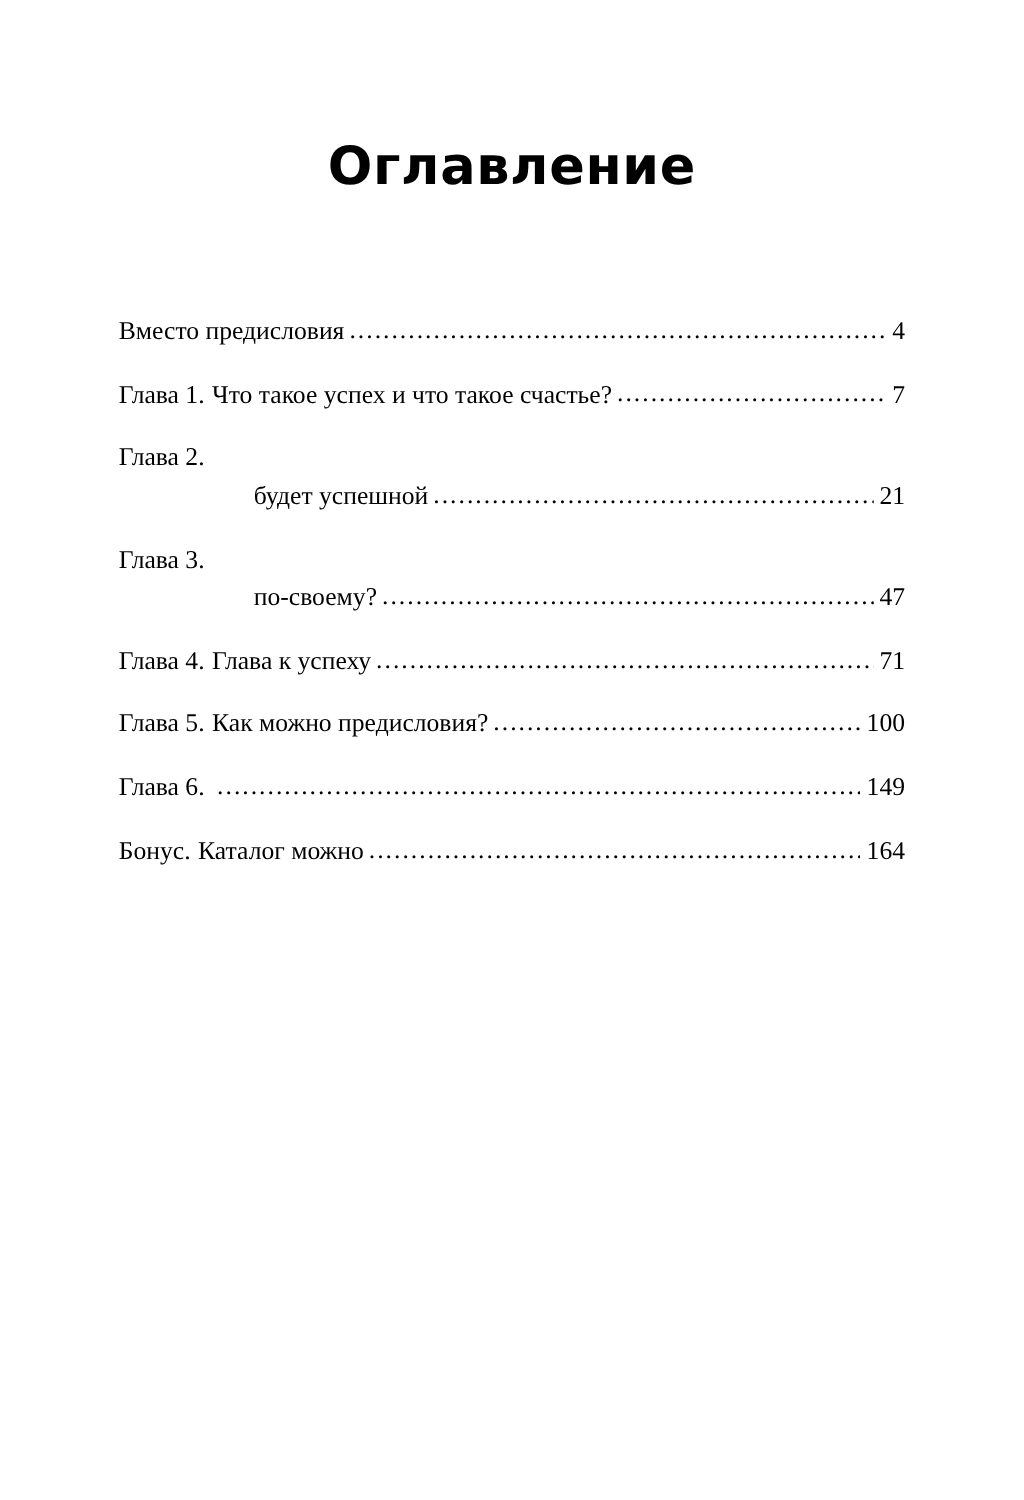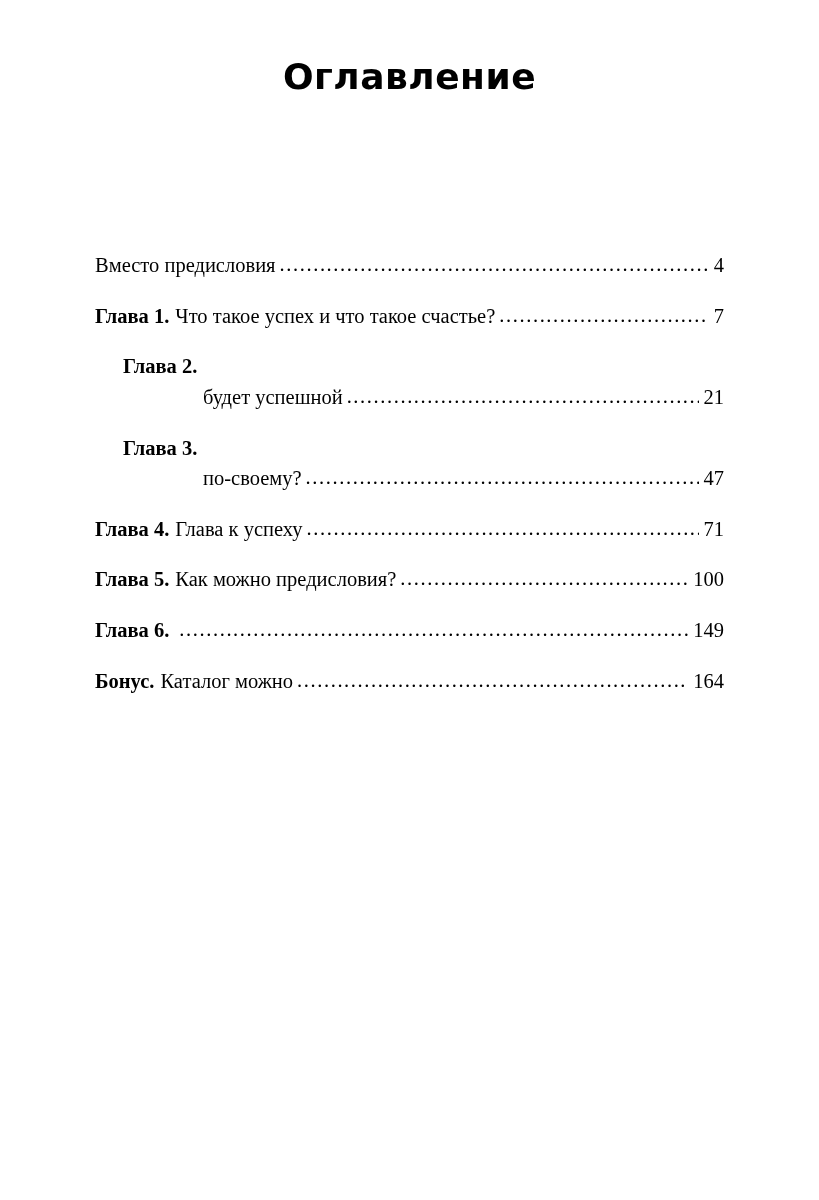--- a/index.html
+++ b/index.html
@@ -18,25 +18,25 @@
   .page {
     width: 819px;
     height: 1200px;
     box-sizing: border-box;
     padding: 0;
     position: relative;
   }
   .toc-title {
     font-family: "DejaVu Sans", sans-serif;
     font-weight: bold;
-    font-size: 36px;
+    font-size: 42px;
     letter-spacing: 0.5px;
     text-align: center;
     margin: 0;
-    padding-top: 56px;
+    padding-top: 108px;
     color: #000;
   }
   .toc-list {
     margin: 0;
     padding: 0;
     list-style: none;
     position: absolute;
     left: 95px;
     right: 95px;
     top: 252px;
@@ -45,21 +45,21 @@
     margin-bottom: 24px;
     font-size: 20.5px;
     line-height: 1.30;
   }
   .entry-line {
     display: flex;
     align-items: baseline;
     width: 100%;
   }
   .label {
-    font-weight: bold;
+    font-weight: normal;
     white-space: nowrap;
     padding-right: 6px;
   }
   .title-text {
     white-space: nowrap;
   }
   .leader {
     flex: 1 1 auto;
     overflow: hidden;
     white-space: nowrap;
@@ -80,21 +80,20 @@
     align-items: baseline;
     width: 100%;
     margin-top: 4px;
     padding-left: 108px;
     box-sizing: border-box;
   }
   .entry-two .first-line {
     display: flex;
     align-items: baseline;
     width: 100%;
-    margin-left: 28px;
   }
 </style>
 </head>
 <body>
 
 <div class="page">
 
   <h1 class="toc-title">Оглавление</h1>
 
   <ul class="toc-list">

